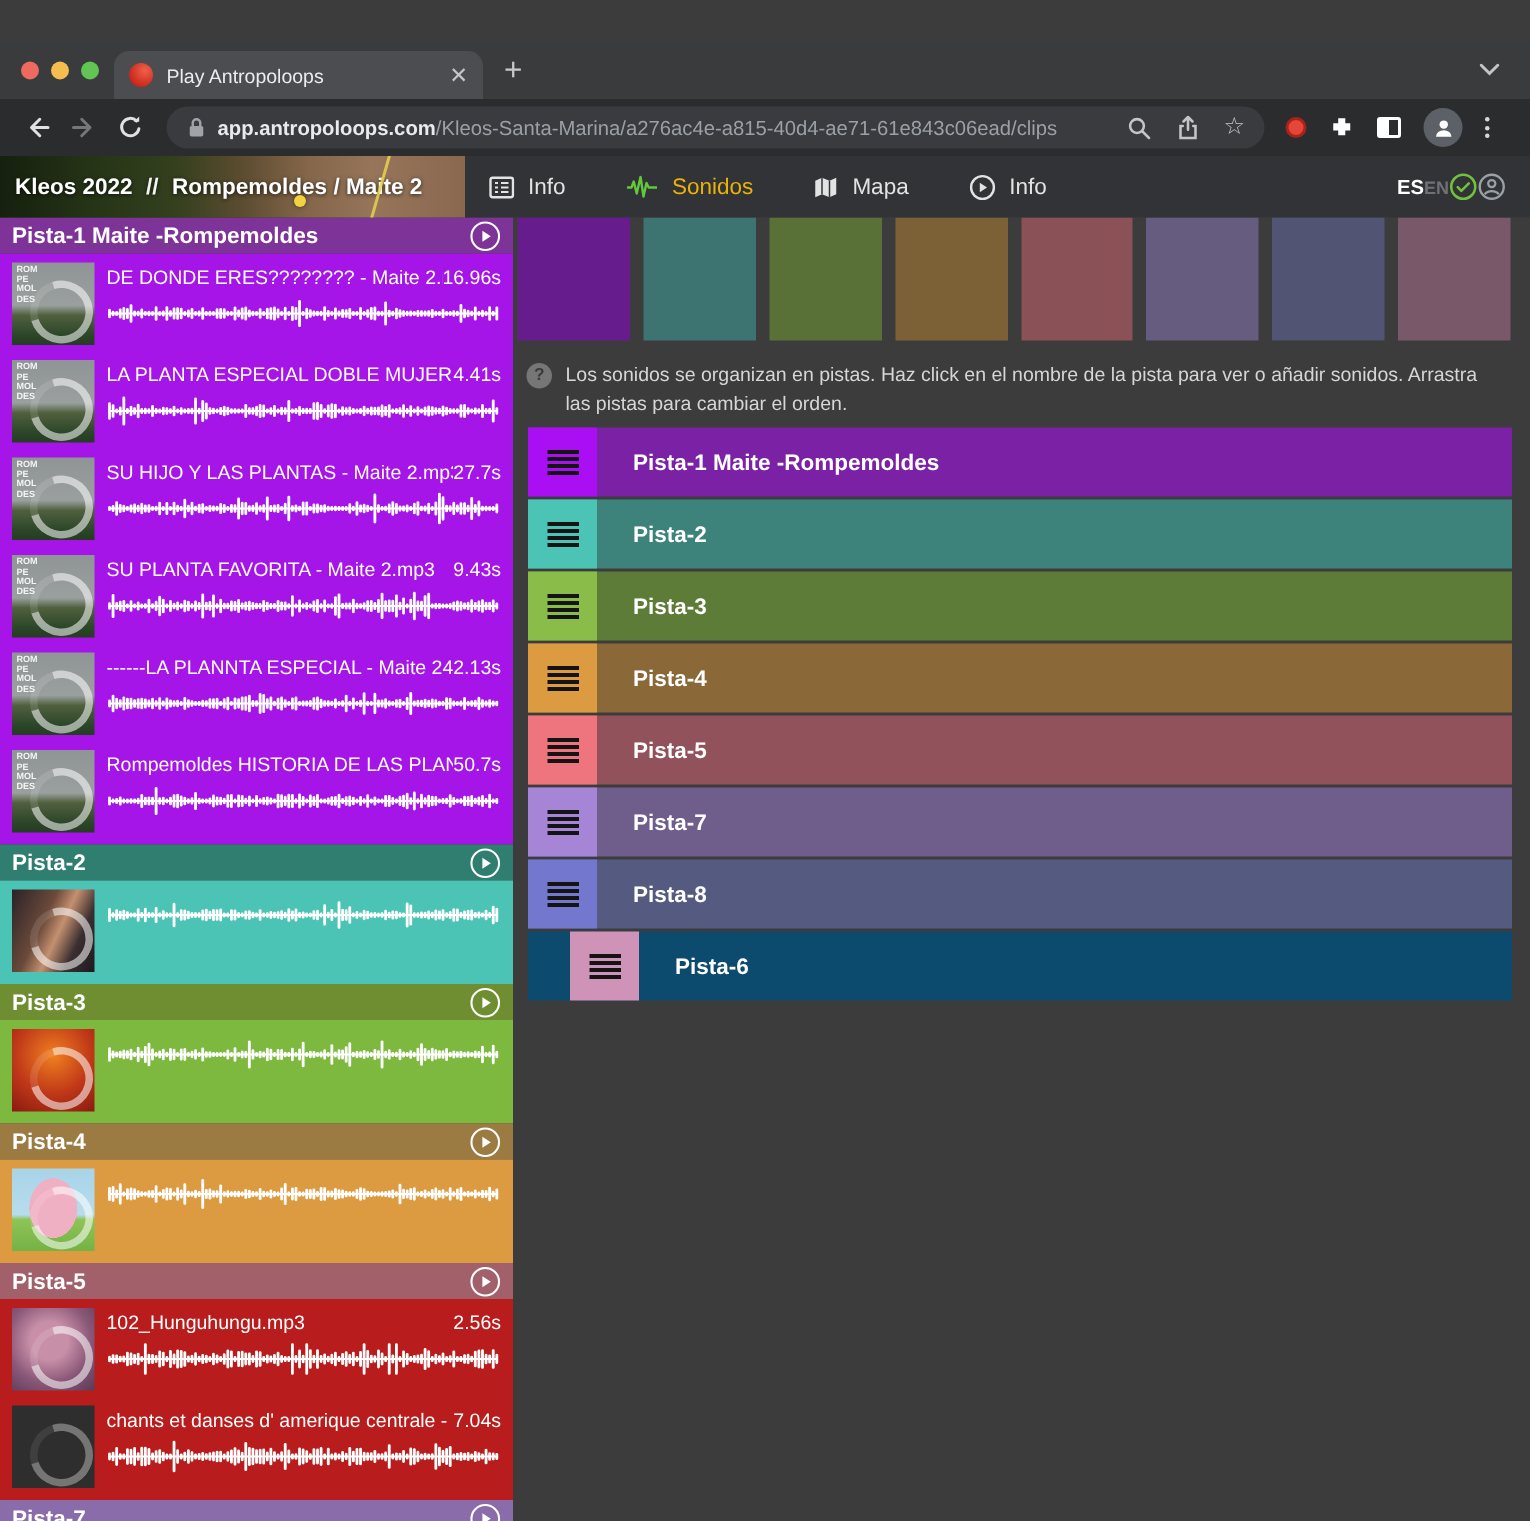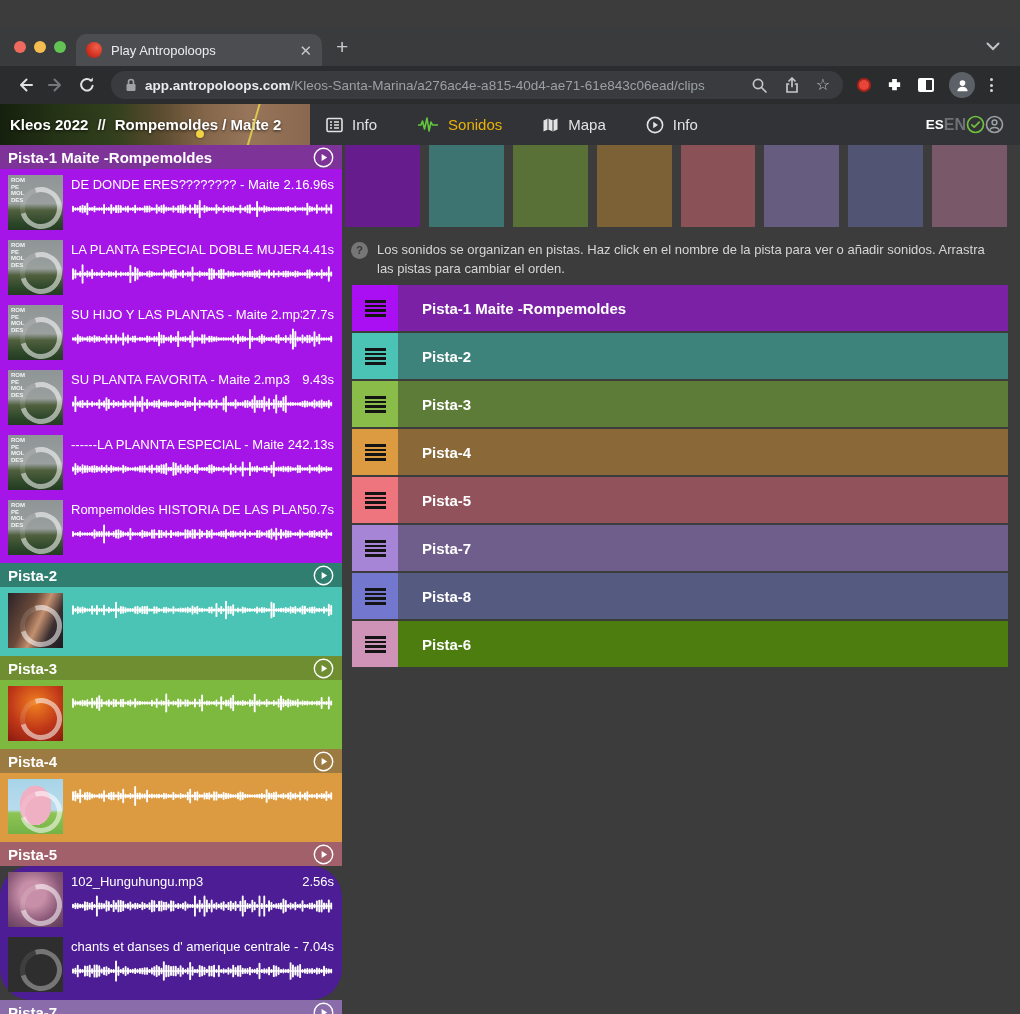--- a/index.html
+++ b/index.html
@@ -47,21 +47,21 @@
   .crumbs::before { content:""; position:absolute; left:196px; top:26px; width:8px; height:8px;
                     border-radius:50%; background:#f0d242; box-shadow:0 0 3px rgba(0,0,0,.5); }
   .crumbs::after { content:""; position:absolute; left:252px; top:-6px; width:2px; height:58px;
                    background:#e8d44d; transform:rotate(16deg); opacity:.85; }
   .crumb-sep { opacity:.95; }
   .appnav { flex:1; background:#323336; display:flex; align-items:center; padding:0 16px; }
   .nav-item { display:flex; align-items:center; gap:9px; margin-right:40px; font-size:15px; color:#e3e3e3; }
   .nav-item.active { color:#eab308; }
   .lang { margin-left:auto; display:flex; align-items:center; }
   .lang-es { color:#fff; font-size:13.5px; font-weight:700; }
-  .lang-en { color:#6e7276; font-size:16px; font-weight:700; }
+  .lang-en { color:#6e7276; font-size:12px; font-weight:700; }
 
   
   .content { display:flex; height:897px; }
 
   
   .sidebar { width:342px; flex:none; overflow:hidden; background:#3c3c3c; }
   .sec-header { height:24px; display:flex; align-items:center; padding:0 8px; color:#fff; font-size:15px; font-weight:700; }
   .sec-title { flex:1; white-space:nowrap; overflow:hidden; }
   .sec-body { padding:6px 8px 8px; }
   .clip { display:flex; gap:8px; margin-bottom:10px; }
@@ -446,21 +446,21 @@
   <section class="section">
     <div class="sec-header" style="background: rgb(162, 97, 106);">
       <span class="sec-title">Pista-5</span>
       <span class="play-btn">
         <svg width="21" height="21" viewBox="0 0 21 21">
                 <circle cx="10.5" cy="10.5" r="9.2" fill="none" stroke="#fff" stroke-width="1.4"></circle>
                 <path d="M8.6 6.9 14.2 10.5 8.6 14.1z" fill="#fff"></path>
               </svg>
       </span>
     </div>
-    <div class="sec-body" style="background: #4c1d95; border-radius: 31px;">
+    <div class="sec-body" style="background: #b91c1c;">
   <div class="clip">
     <span class="thumb th-face">
                 <span class="thumb-label"></span>
               </span>
     <span class="clip-main">
       <span class="clip-line1">
         <span class="clip-name">102_Hunguhungu.mp3</span>
         <span class="clip-dur">2.56s</span>
       </span>
       <svg class="wave" viewBox="0 0 264 24" preserveAspectRatio="none">
@@ -572,21 +572,21 @@
     <span class="track-label">Pista-7</span>
   </div>
 
   <div class="track" style="background: rgb(85, 90, 128);">
     <span class="track-handle" style="background: rgb(115, 119, 205);">
               <span class="grip"></span>
             </span>
     <span class="track-label">Pista-8</span>
   </div>
 
-  <div class="track" style="background: #4d7c0f;">
+  <div class="track" style="background: #0c4a6e; padding-left: 28px;">
     <span class="track-handle" style="background: rgb(207, 147, 183);">
               <span class="grip"></span>
             </span>
     <span class="track-label">Pista-6</span>
   </div>
 </div>
     </main>
   </div>
 </div>
 

